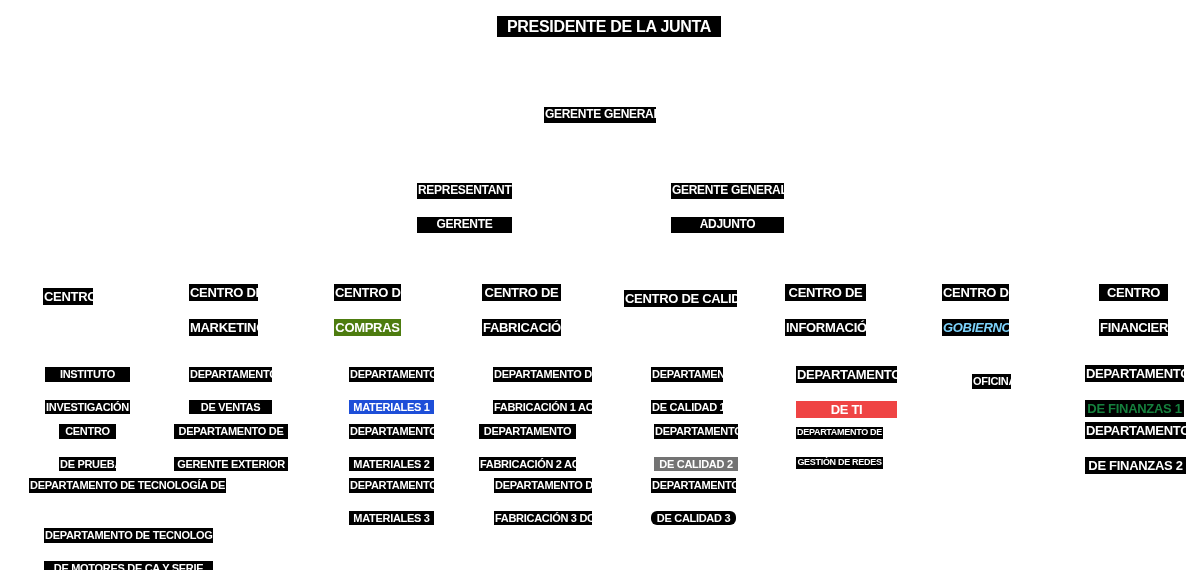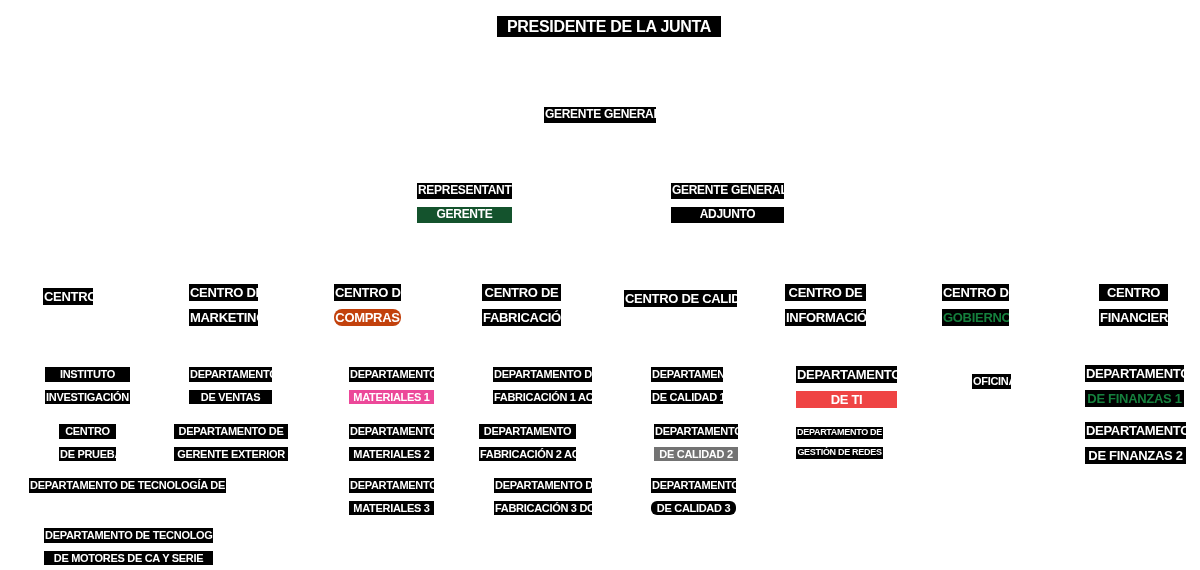--- a/index.html
+++ b/index.html
@@ -15,83 +15,83 @@
     font-weight:bold;
     text-align:center;
     letter-spacing:-0.3px;
   }
   .node .line{
     display:block;
     background:#000000;
     overflow:hidden;
     white-space:nowrap;
     line-height:1.32;
-    margin-bottom:8px;
+    margin-bottom:18px;
     padding:0 1px;
   }
 </style>
 </head>
 <body style="background: rgb(255, 255, 255);">
 
 <div id="org-chart">
     <div class="node" style="left: 497px; top: 16px; width: 224px; font-size: 16px;">
       <span class="line" style="background: rgb(0, 0, 0); color: rgb(255, 255, 255);">PRESIDENTE DE LA JUNTA</span>
     </div>
     <div class="node" style="left: 544px; top: 107px; width: 112px; font-size: 12px;">
       <span class="line" style="background: rgb(0, 0, 0); color: rgb(255, 255, 255);">GERENTE GENERAL</span>
     </div>
     <div class="node" style="left: 417px; top: 183px; width: 95px; font-size: 12px;">
       <span class="line" style="background: rgb(0, 0, 0); color: rgb(255, 255, 255);">REPRESENTANTE</span>
-      <span class="line" style="background: #14532d; color: rgb(255, 255, 255);">GERENTE</span>
+      <span class="line" style="background: #000000; color: rgb(255, 255, 255);">GERENTE</span>
     </div>
     <div class="node" style="left: 671px; top: 183px; width: 113px; font-size: 12px;">
       <span class="line" style="background: rgb(0, 0, 0); color: rgb(255, 255, 255);">GERENTE GENERAL</span>
       <span class="line" style="background: rgb(0, 0, 0); color: rgb(255, 255, 255);">ADJUNTO</span>
     </div>
     <div class="node" style="left: 43px; top: 288px; width: 50px; font-size: 13px;">
       <span class="line" style="background: rgb(0, 0, 0); color: rgb(255, 255, 255);">CENTRO I+D</span>
     </div>
     <div class="node" style="left: 189px; top: 284px; width: 69px; font-size: 13px;">
       <span class="line" style="background: rgb(0, 0, 0); color: rgb(255, 255, 255);">CENTRO DE</span>
       <span class="line" style="background: rgb(0, 0, 0); color: rgb(255, 255, 255);">MARKETING</span>
     </div>
     <div class="node" style="left: 334px; top: 284px; width: 67px; font-size: 13px;">
       <span class="line" style="background: rgb(0, 0, 0); color: rgb(255, 255, 255);">CENTRO DE</span>
-      <span class="line" style="background: #c2410c; color: rgb(255, 255, 255); border-radius: 8px;">COMPRAS</span>
+      <span class="line" style="background: #4d7c0f; color: rgb(255, 255, 255);">COMPRAS</span>
     </div>
     <div class="node" style="left: 482px; top: 284px; width: 79px; font-size: 13px;">
       <span class="line" style="background: rgb(0, 0, 0); color: rgb(255, 255, 255);">CENTRO DE</span>
       <span class="line" style="background: rgb(0, 0, 0); color: rgb(255, 255, 255);">FABRICACIÓN</span>
     </div>
     <div class="node" style="left: 624px; top: 290px; width: 113px; font-size: 13px;">
       <span class="line" style="background: rgb(0, 0, 0); color: rgb(255, 255, 255);">CENTRO DE CALIDAD</span>
     </div>
     <div class="node" style="left: 785px; top: 284px; width: 81px; font-size: 13px;">
       <span class="line" style="background: rgb(0, 0, 0); color: rgb(255, 255, 255);">CENTRO DE</span>
       <span class="line" style="background: rgb(0, 0, 0); color: rgb(255, 255, 255);">INFORMACIÓN</span>
     </div>
     <div class="node" style="left: 942px; top: 284px; width: 67px; font-size: 13px;">
       <span class="line" style="background: rgb(0, 0, 0); color: rgb(255, 255, 255);">CENTRO DE</span>
-      <span class="line" style="background: rgb(0, 0, 0); color: #15803d;">GOBIERNO</span>
+      <span class="line" style="background: rgb(0, 0, 0); color: #7dd3fc; font-style: italic;">GOBIERNO</span>
     </div>
     <div class="node" style="left: 1099px; top: 284px; width: 69px; font-size: 13px;">
       <span class="line" style="background: rgb(0, 0, 0); color: rgb(255, 255, 255);">CENTRO</span>
       <span class="line" style="background: rgb(0, 0, 0); color: rgb(255, 255, 255);">FINANCIERO</span>
     </div>
     <div class="node" style="left: 45px; top: 367px; width: 85px; font-size: 11px;">
       <span class="line" style="background: rgb(0, 0, 0); color: rgb(255, 255, 255);">INSTITUTO</span>
       <span class="line" style="background: rgb(0, 0, 0); color: rgb(255, 255, 255);">INVESTIGACIÓN</span>
     </div>
     <div class="node" style="left: 189px; top: 367px; width: 83px; font-size: 11px;">
       <span class="line" style="background: rgb(0, 0, 0); color: rgb(255, 255, 255);">DEPARTAMENTO</span>
       <span class="line" style="background: rgb(0, 0, 0); color: rgb(255, 255, 255);">DE VENTAS</span>
     </div>
     <div class="node" style="left: 349px; top: 367px; width: 85px; font-size: 11px;">
       <span class="line" style="background: rgb(0, 0, 0); color: rgb(255, 255, 255);">DEPARTAMENTO</span>
-      <span class="line" style="background: #ec4899; color: rgb(255, 255, 255);">MATERIALES 1</span>
+      <span class="line" style="background: #1d4ed8; color: rgb(255, 255, 255);">MATERIALES 1</span>
     </div>
     <div class="node" style="left: 493px; top: 367px; width: 99px; font-size: 11px;">
       <span class="line" style="background: rgb(0, 0, 0); color: rgb(255, 255, 255);">DEPARTAMENTO DE</span>
       <span class="line" style="background: rgb(0, 0, 0); color: rgb(255, 255, 255);">FABRICACIÓN 1 AC</span>
     </div>
     <div class="node" style="left: 651px; top: 367px; width: 72px; font-size: 11px;">
       <span class="line" style="background: rgb(0, 0, 0); color: rgb(255, 255, 255);">DEPARTAMENTO</span>
       <span class="line" style="background: rgb(0, 0, 0); color: rgb(255, 255, 255);">DE CALIDAD 1</span>
     </div>
     <div class="node" style="left: 796px; top: 366px; width: 101px; font-size: 13px;">

